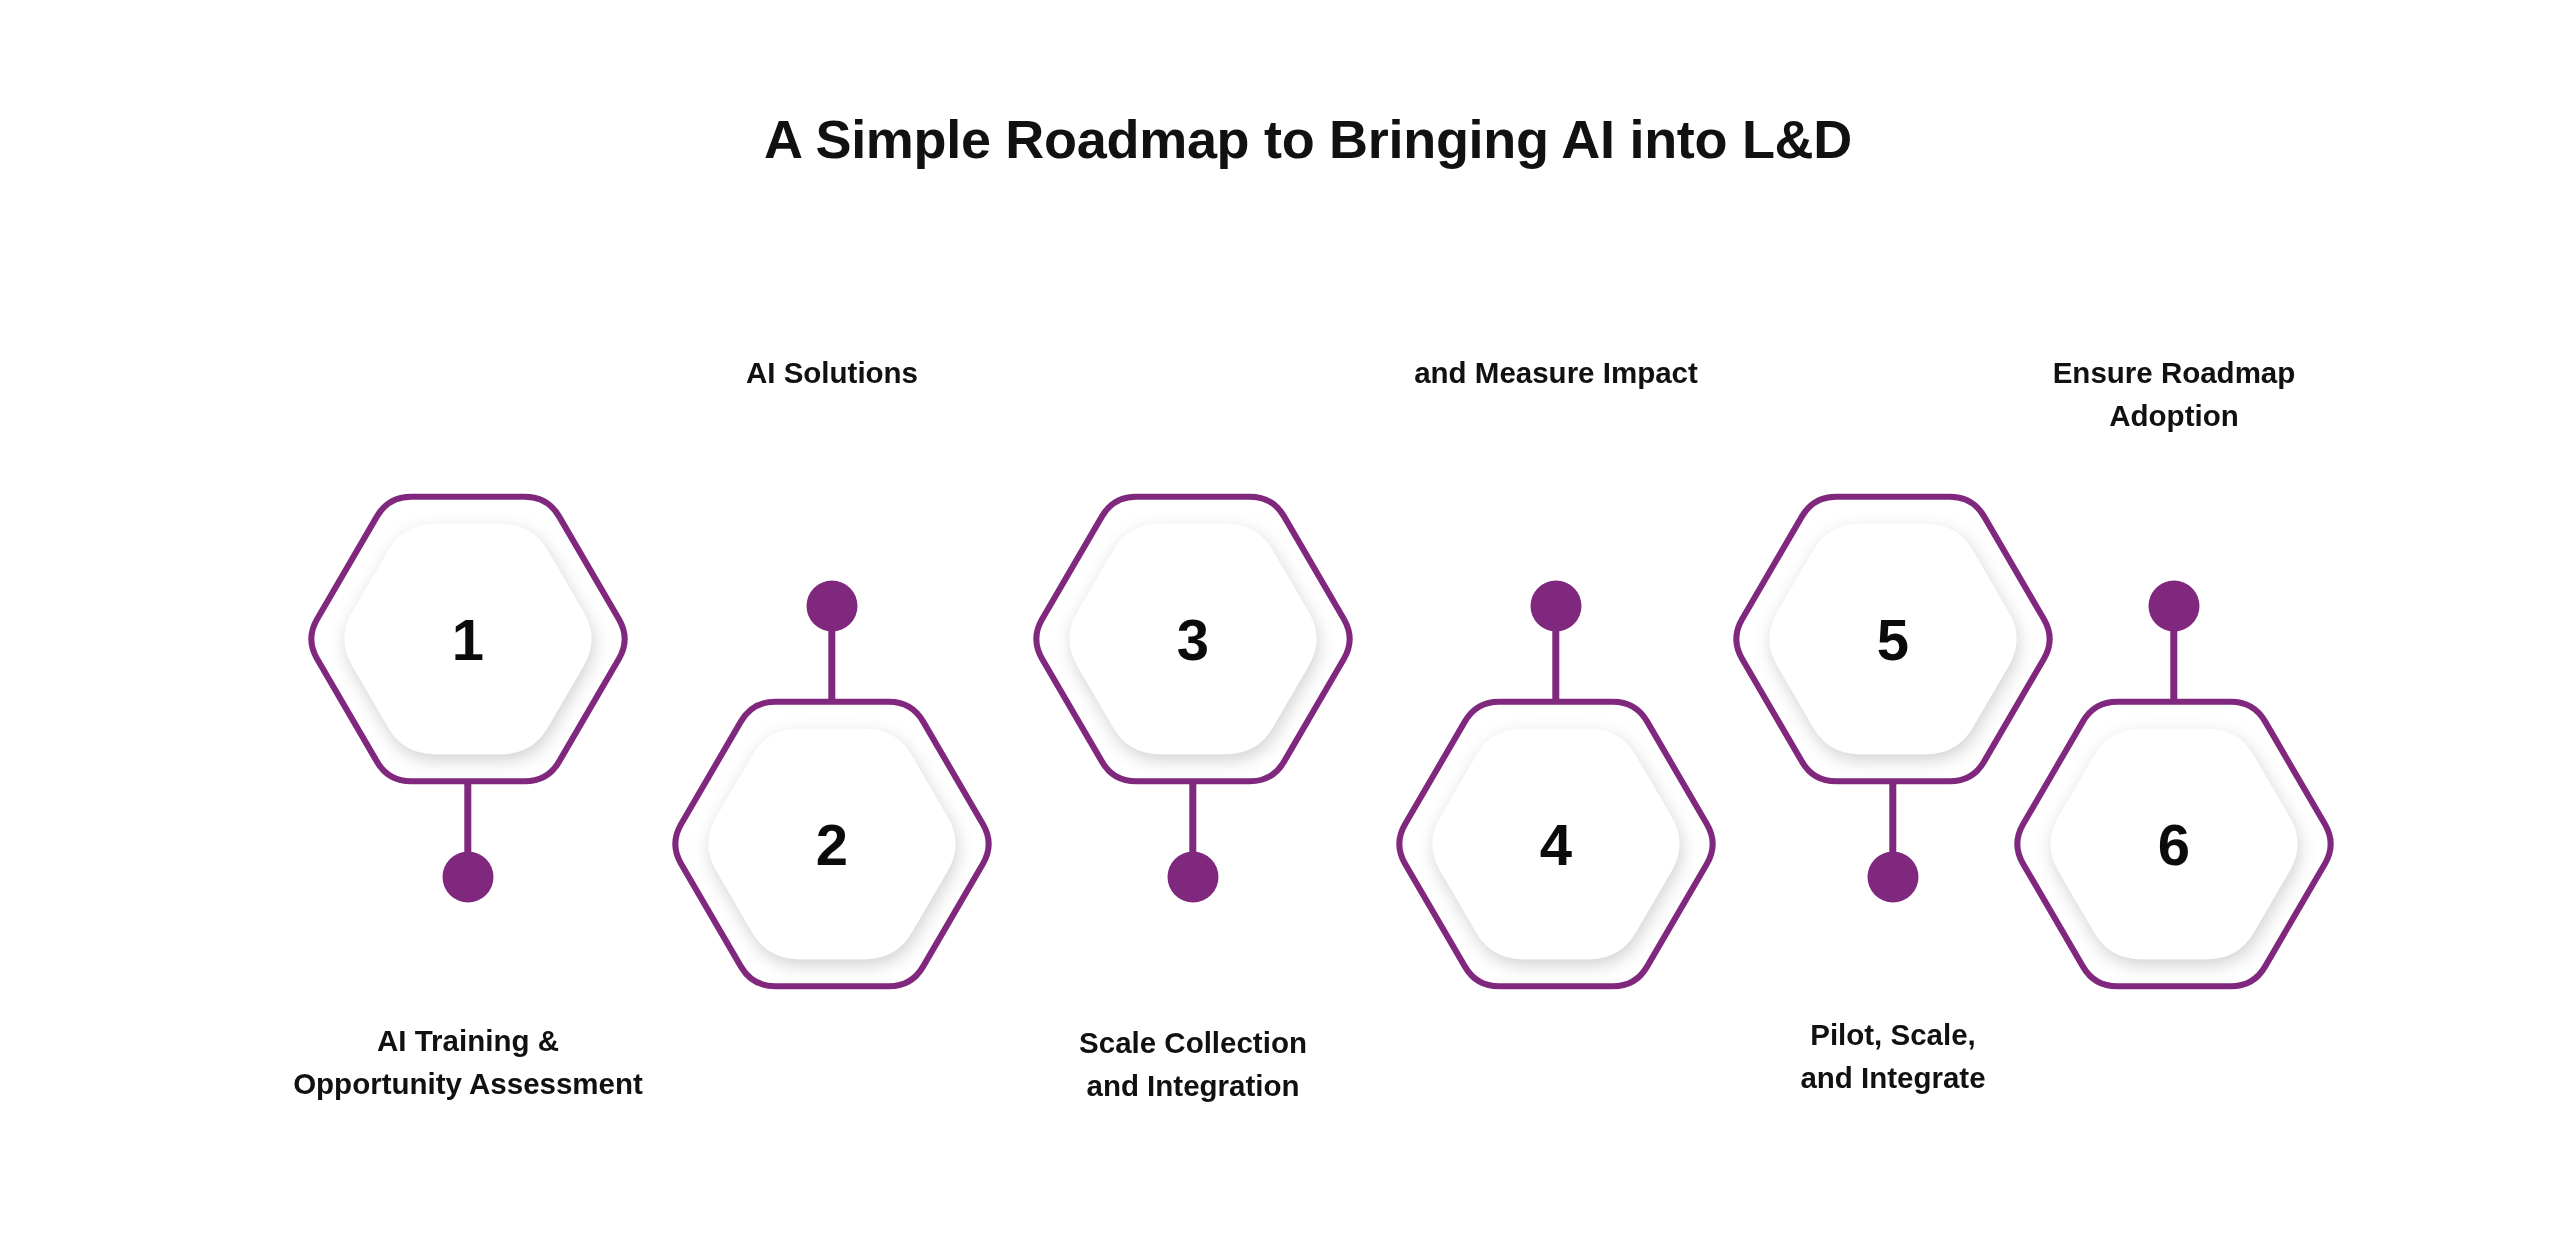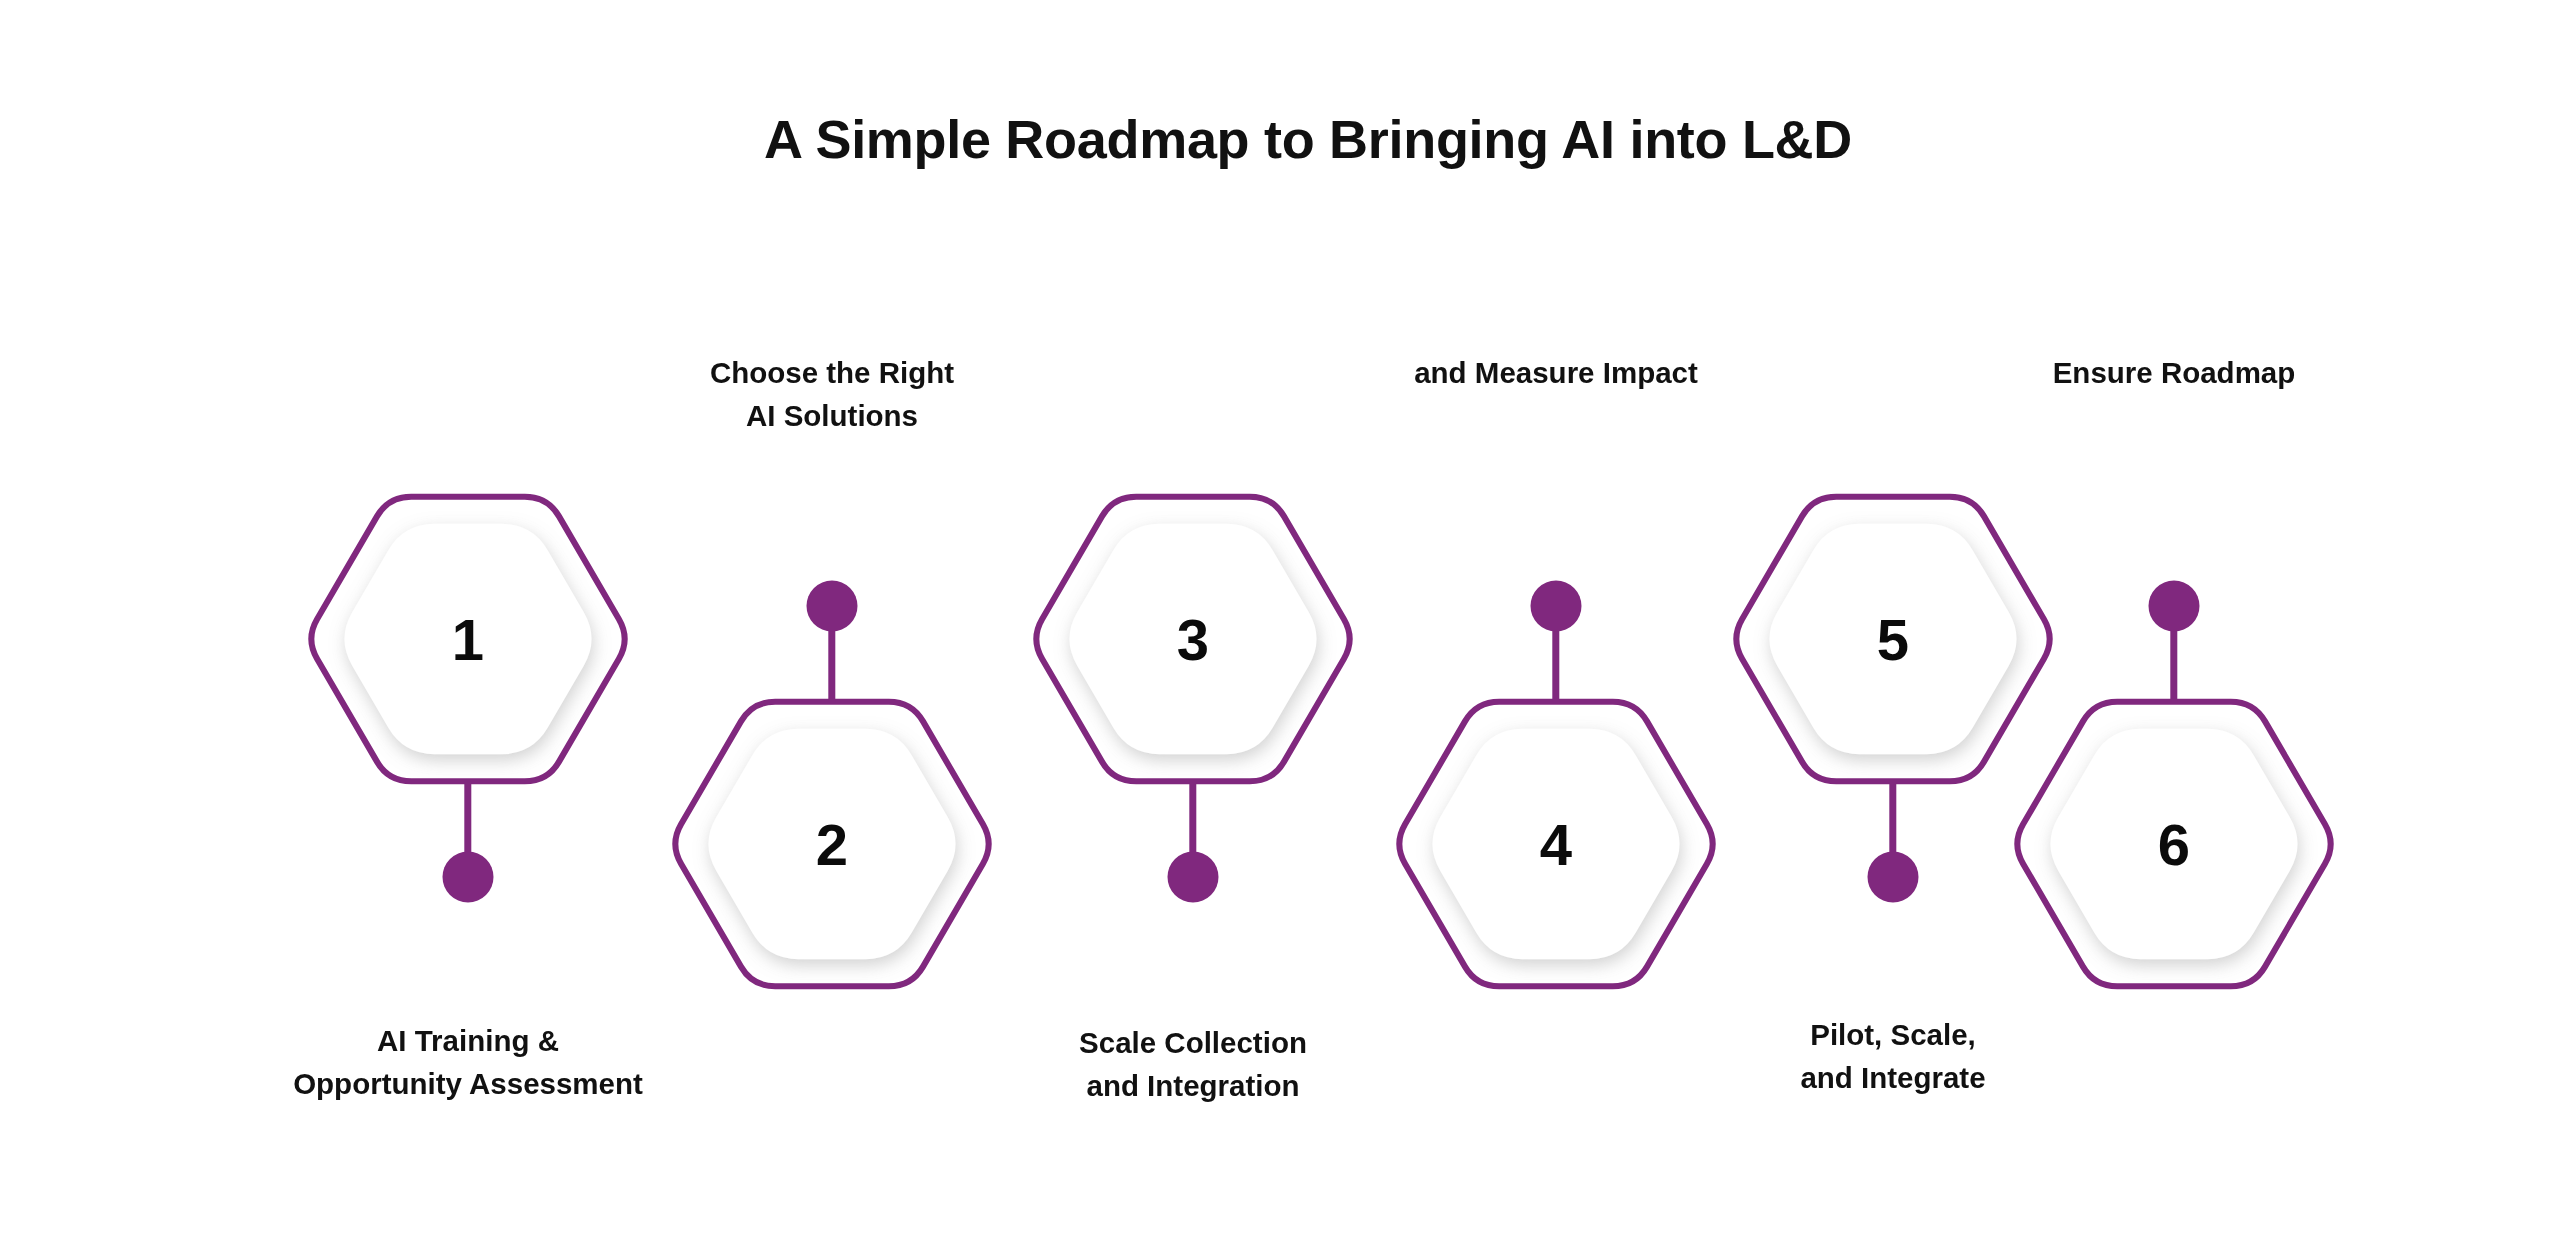--- a/index.html
+++ b/index.html
@@ -129,21 +129,20 @@
             </filter>
           </defs>
           <path d="M76.84637187273303,39.77134891846658Q99.96000000000001,0 145.96,0L246.03999999999996,0Q292.03999999999996,0 315.1536281272669,39.77134891846658L368.88637187273304,132.22865108153343Q392,172 368.88637187273304,211.77134891846657L315.1536281272669,304.2286510815334Q292.03999999999996,344 246.03999999999996,344L145.96,344Q99.96000000000001,344 76.84637187273303,304.2286510815334L23.113628127266974,211.77134891846657Q0,172 23.113628127266974,132.22865108153343Z" transform="translate(52,46)" fill="#ffffff" filter="url(#sh1)"></path>
           <path d="M112.07262688352893,34.885520818678835Q129.175,5.5 163.175,5.5L332.825,5.5Q366.825,5.5 383.9273731164711,34.885520818678835L473.3976268835289,188.61447918132117Q490.5,218 473.3976268835289,247.38552081867883L383.9273731164711,401.11447918132114Q366.825,430.5 332.825,430.5L163.175,430.5Q129.175,430.5 112.07262688352893,401.11447918132114L22.602373116471085,247.38552081867883Q5.5,218 22.602373116471085,188.61447918132117Z" fill="none" stroke="#80287E" stroke-width="9" stroke-linejoin="round"></path>
         </svg>
         <div class="hex-number">2</div>
       </div>
       <div class="stem" style="left: 832px; top: 627px; height: 75px;"></div>
       <div class="dot" style="left: 832px; top: 606px;"></div>
       <div class="step-label" style="left: 832px; top: 352px;">
-        <span>Choose the Right</span>
         <span>AI Solutions</span>
       </div>
     </div>
     <div class="step">
       <div class="hex-wrap" style="left: 1193px; top: 493px;">
         <svg class="hex-svg" viewBox="0 0 496 436">
           <defs>
             <filter id="sh2" x="-40%" y="-40%" width="180%" height="180%">
               <feDropShadow dx="3" dy="9" stdDeviation="13" flood-color="#9a9a9a" flood-opacity="0.45"></feDropShadow>
             </filter>
@@ -209,16 +208,17 @@
           </defs>
           <path d="M76.84637187273303,39.77134891846658Q99.96000000000001,0 145.96,0L246.03999999999996,0Q292.03999999999996,0 315.1536281272669,39.77134891846658L368.88637187273304,132.22865108153343Q392,172 368.88637187273304,211.77134891846657L315.1536281272669,304.2286510815334Q292.03999999999996,344 246.03999999999996,344L145.96,344Q99.96000000000001,344 76.84637187273303,304.2286510815334L23.113628127266974,211.77134891846657Q0,172 23.113628127266974,132.22865108153343Z" transform="translate(52,46)" fill="#ffffff" filter="url(#sh5)"></path>
           <path d="M112.07262688352893,34.885520818678835Q129.175,5.5 163.175,5.5L332.825,5.5Q366.825,5.5 383.9273731164711,34.885520818678835L473.3976268835289,188.61447918132117Q490.5,218 473.3976268835289,247.38552081867883L383.9273731164711,401.11447918132114Q366.825,430.5 332.825,430.5L163.175,430.5Q129.175,430.5 112.07262688352893,401.11447918132114L22.602373116471085,247.38552081867883Q5.5,218 22.602373116471085,188.61447918132117Z" fill="none" stroke="#80287E" stroke-width="9" stroke-linejoin="round"></path>
         </svg>
         <div class="hex-number">6</div>
       </div>
       <div class="stem" style="left: 2174px; top: 627px; height: 75px;"></div>
       <div class="dot" style="left: 2174px; top: 606px;"></div>
       <div class="step-label" style="left: 2174px; top: 352px;">
         <span>Ensure Roadmap</span>
+        <span>Adoption</span>
       </div>
     </div>
   </div>
 
 
 </body></html>

